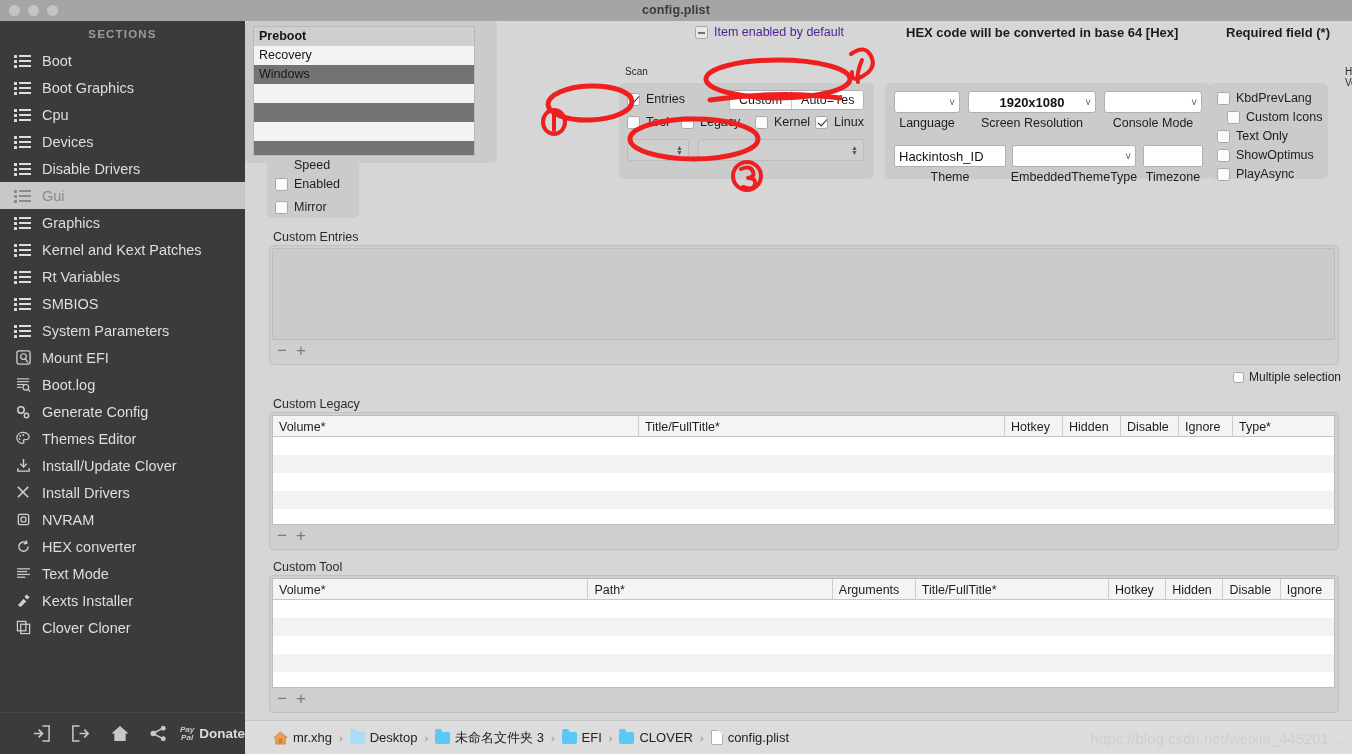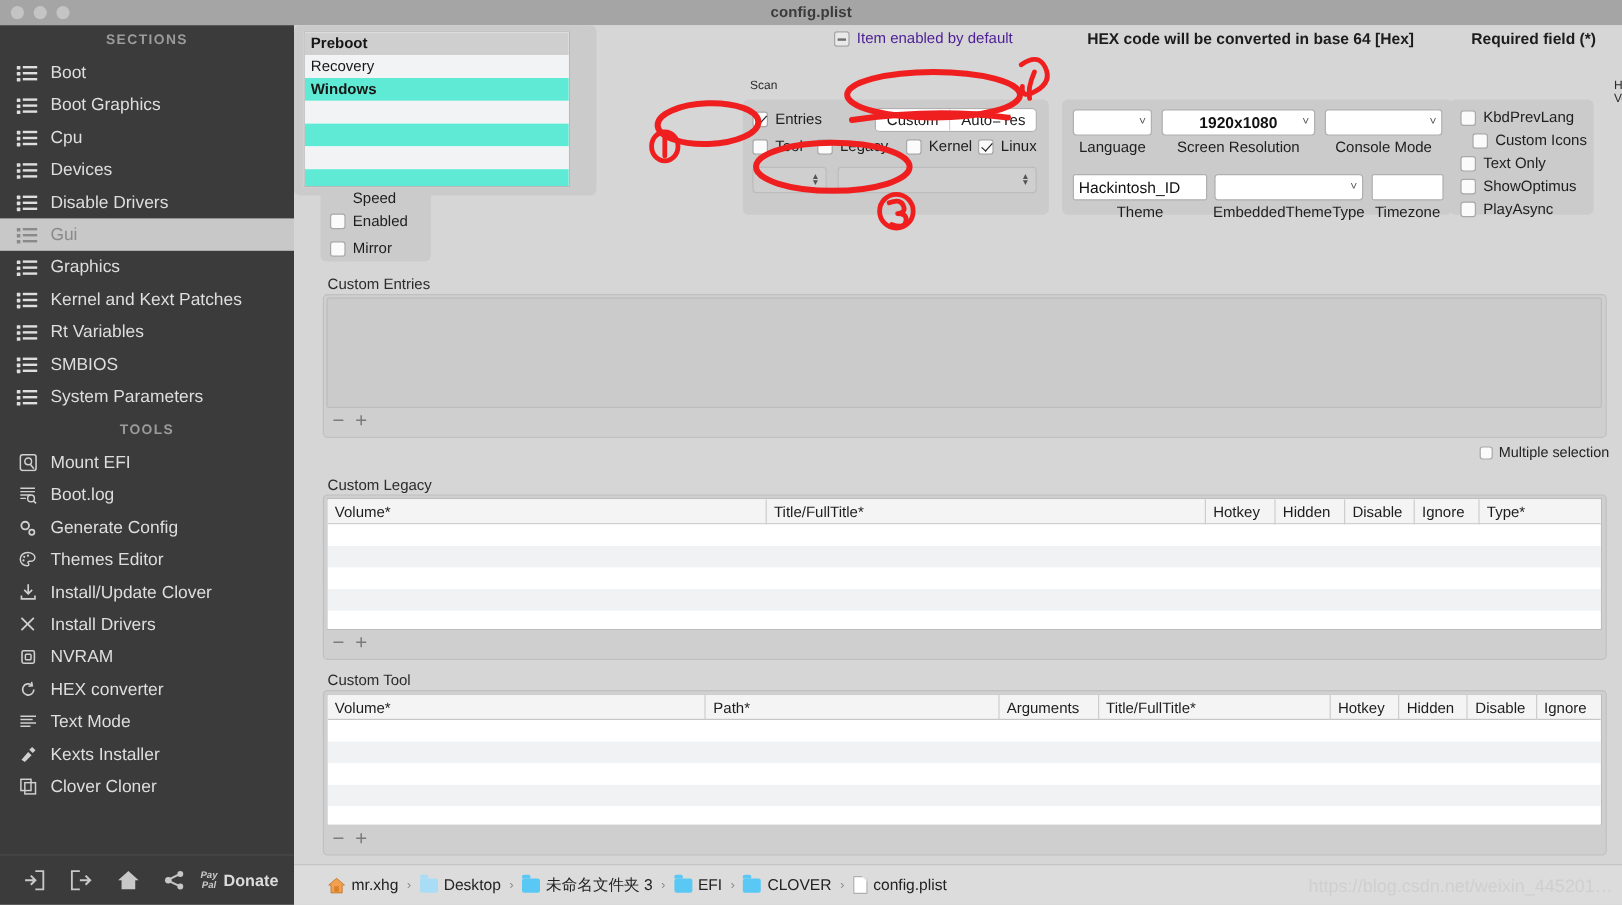--- a/index.html
+++ b/index.html
@@ -77,21 +77,21 @@
   .ico-list i:nth-child(5), .ico-list b:nth-child(6) { top: 12px; }
 
   .tool-ico { width: 18px; height: 17px; flex: 0 0 18px; display:flex; align-items:center; justify-content:center; font-size: 14px; line-height:1; }
   .tool-ico svg { display:block; }
 
   
   .sb-toolbar {
     position: absolute; left: 0; bottom: 0; width: 245px; height: 42px;
     background: #3b3b3b;
     border-top: 1px solid #4a4a4a;
-    display: flex; align-items: center; gap: 0px; padding-left: 9px;
+    display: flex; align-items: center; gap: 0px; padding-left: 22px;
   }
   .sb-toolbar .tb {
     width: 39px; height: 30px; display: flex; align-items: center; justify-content: center;
     color: #c8c8c8;
   }
   .donate {
     display: flex; align-items: center; gap: 5px; color: #dcdcdc;
     font-size: 13.5px; font-weight: bold; margin-left: 2px;
   }
   .paypal {
@@ -209,21 +209,21 @@
   
   #hv-label { left: 1100px; top: 45px; }
   #hv-box { left: 1090px; top: 58px; width: 252px; height: 142px; background: #cbcbcb; border-radius: 5px; }
   .listbox {
     position: absolute; left: 8px; top: 5px; width: 222px; height: 130px;
     background: #fff; border: 1px solid #b9b9b9; overflow: hidden;
   }
   .listrow { height: 19px; font-size: 12.5px; color: #161616; padding-left: 5px; line-height: 19px; }
   .listrow.sel { background: #cfcfcf; font-weight: bold; }
   .listrow.alt { background: #f2f3f5; }
-  .listrow.plain { background: #5eead4; font-weight: bold; }
+  .listrow.plain { background: #737373; }
   .hv-btns {
     position: absolute; right: 9px; bottom: 4px; width: 20px;
     display: flex; flex-direction: column; align-items: center; color: #7c7c7c;
   }
   .hv-btns span { font-size: 19px; line-height: 17px; font-weight: 300; }
 
   
   .sectionlabel { position: absolute; font-size: 12.5px; color: #2b2b2b; }
   .panel {
     position: absolute; background: #cfcfcf; border-radius: 4px;
@@ -434,21 +434,20 @@
           <i></i>
           <b></b>
           <i></i>
           <b></b>
           <i></i>
           <b></b>
         </span>
       <span class="lbl">System Parameters</span>
     </div>
 
-    <div class="sidebar-header" style="padding-top:9px;">TOOLS</div>
 
     <div class="sb-item">
       <span class="tool-ico">
         <svg width="15" height="15" viewBox="0 0 16 16">
             <rect x="1" y="1" width="14" height="14" rx="2" fill="none" stroke="#d0d0d0" stroke-width="1.4"></rect>
             <circle cx="8" cy="7" r="3" fill="none" stroke="#d0d0d0" stroke-width="1.3"></circle>
             <line x1="9.5" y1="9" x2="13" y2="13.5" stroke="#d0d0d0" stroke-width="1.4"></line>
           </svg>
       </span>
       <span class="lbl">Mount EFI</span>

